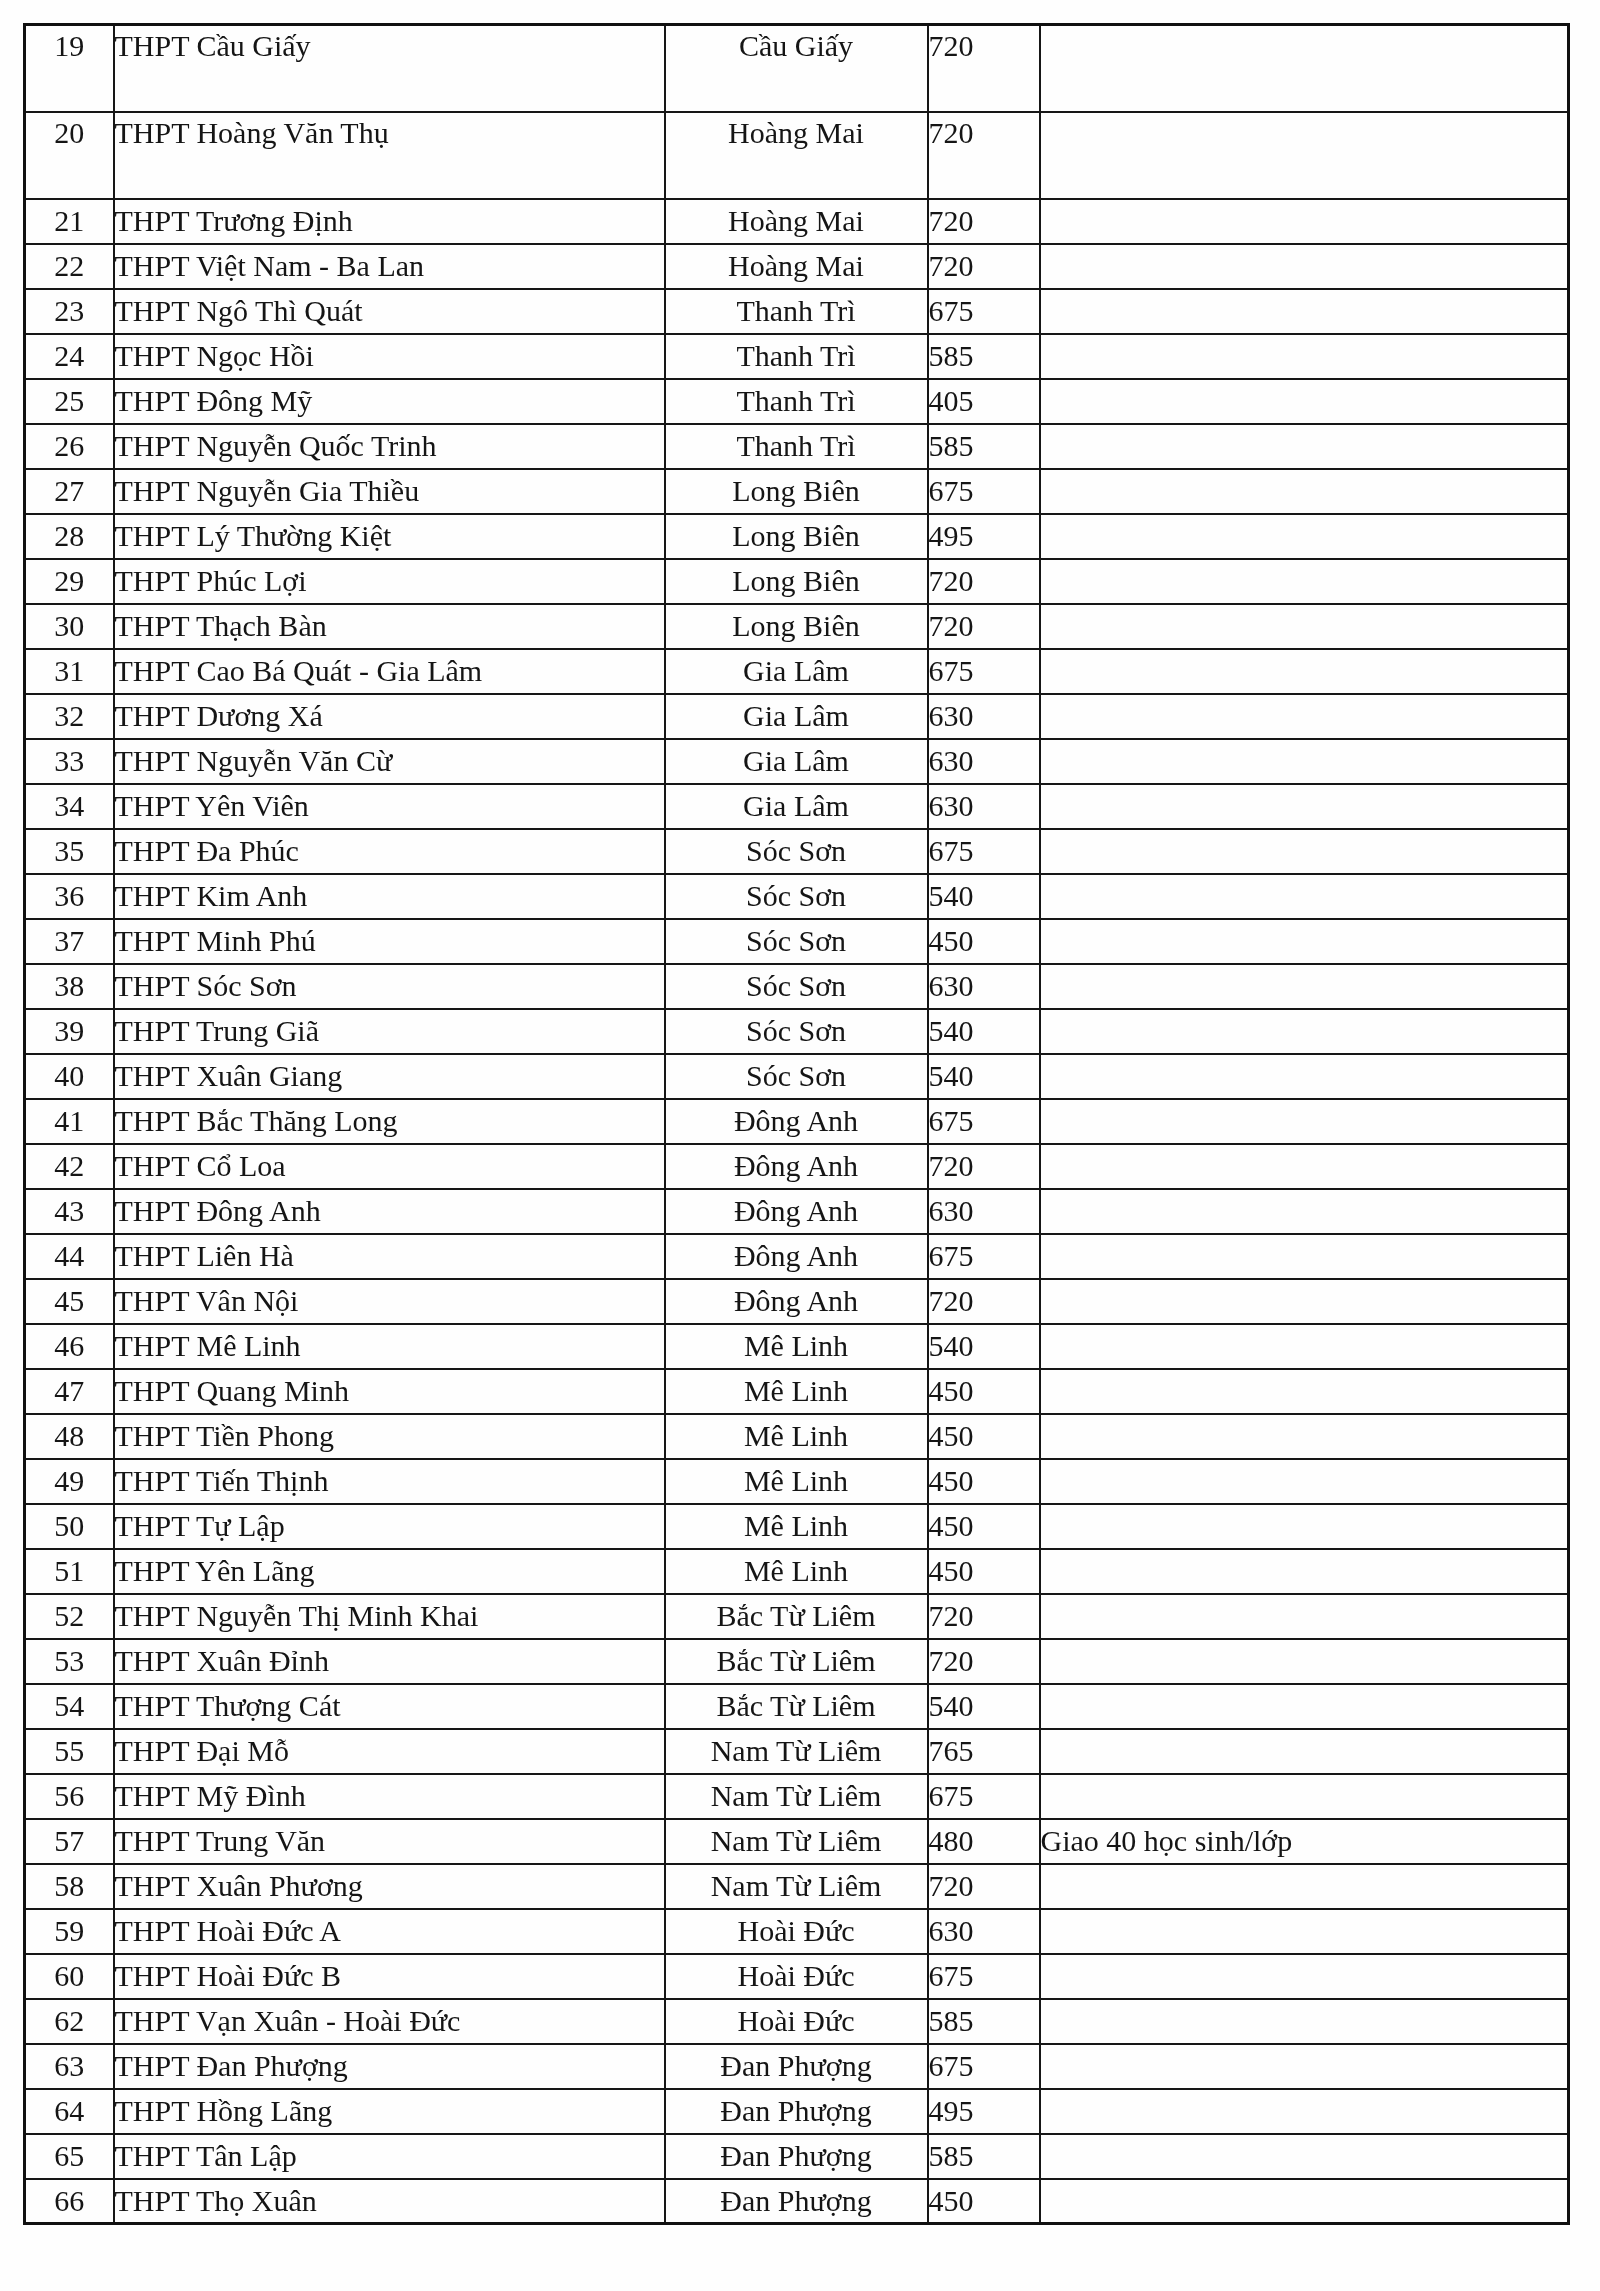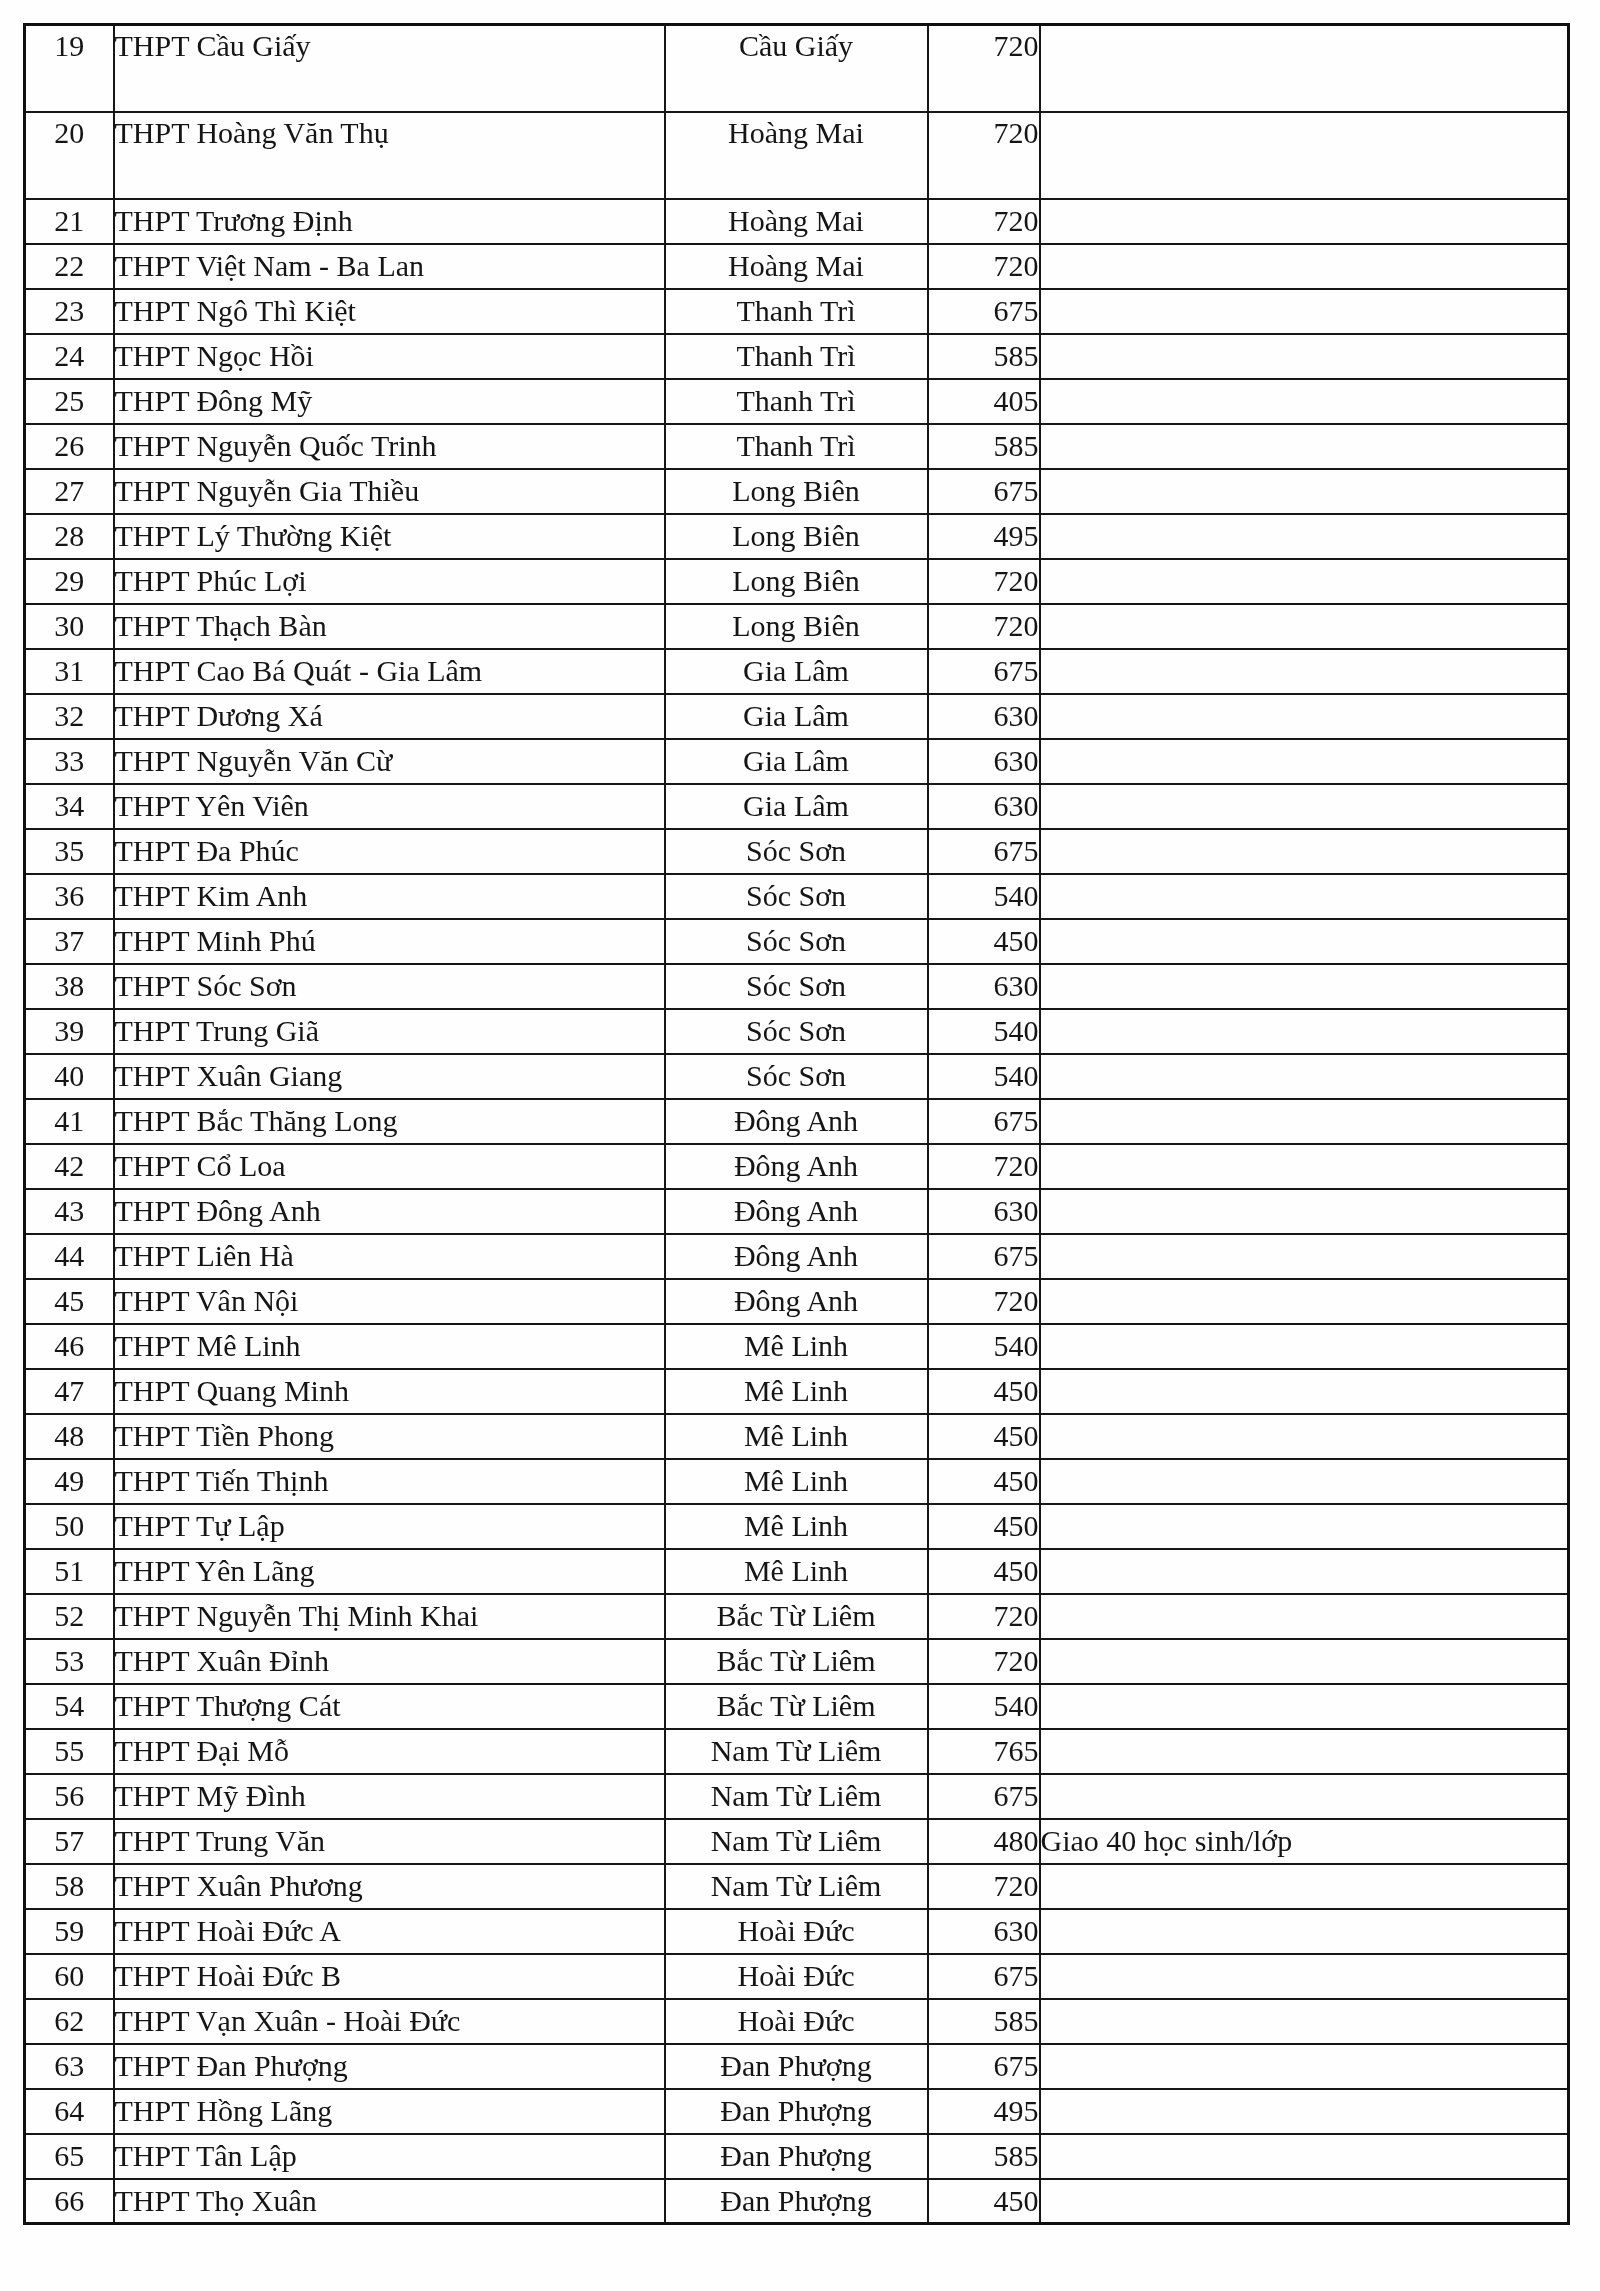--- a/index.html
+++ b/index.html
@@ -36,21 +36,21 @@
   }
   tr.row { height: 45px; }
   tr.row.tall { height: 87px; }
   tr.row.tall td {
     vertical-align: top;
     padding-top: 3px;
   }
   td.col-index    { text-align: center; }
   td.col-school   { text-align: left; padding-left: 16px; }
   td.col-district { text-align: center; padding-left: 13px; }
-  td.col-capacity { text-align: right; margin-top: 15px; }
+  td.col-capacity { text-align: left; margin-top: 15px; }
   td.col-note     { text-align: left; padding-left: 12px; }
 </style>
 </head>
 <body>
 
 <div class="page">
   <table class="schools">
     <colgroup>
       <col style="width:89px">
       <col style="width:551px">
@@ -82,21 +82,21 @@
         </tr>
         <tr class="row">
           <td class="col-index">22</td>
           <td class="col-school">THPT Việt Nam - Ba Lan</td>
           <td class="col-district">Hoàng Mai</td>
           <td class="col-capacity">720</td>
           <td class="col-note"></td>
         </tr>
         <tr class="row">
           <td class="col-index">23</td>
-          <td class="col-school">THPT Ngô Thì Kiệt</td>
+          <td class="col-school">THPT Ngô Thì Quát</td>
           <td class="col-district">Thanh Trì</td>
           <td class="col-capacity">675</td>
           <td class="col-note"></td>
         </tr>
         <tr class="row">
           <td class="col-index">24</td>
           <td class="col-school">THPT Ngọc Hồi</td>
           <td class="col-district">Thanh Trì</td>
           <td class="col-capacity">585</td>
           <td class="col-note"></td>

